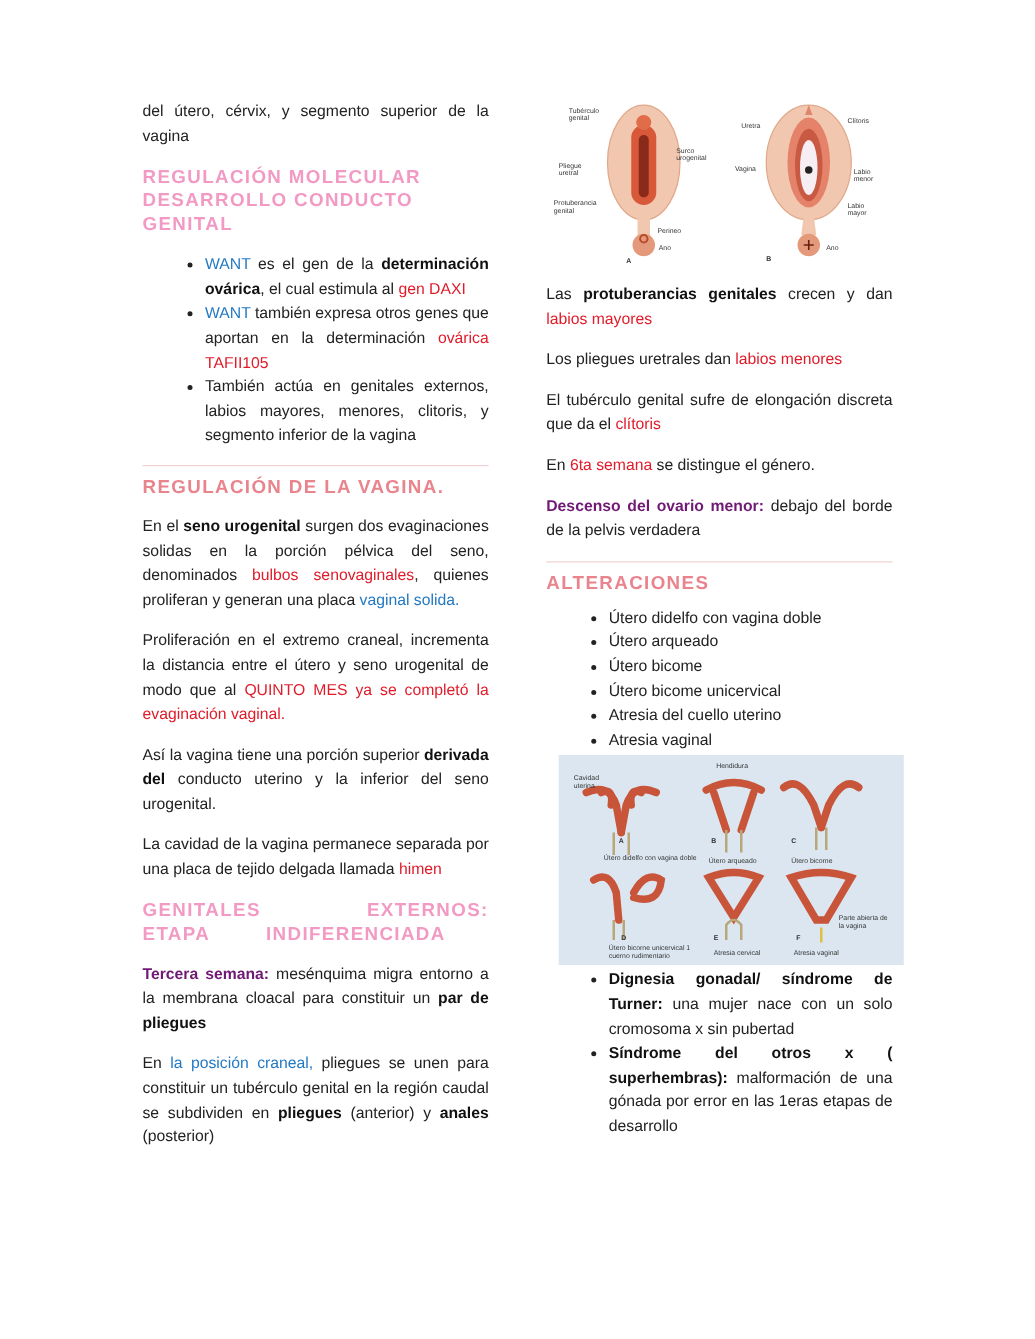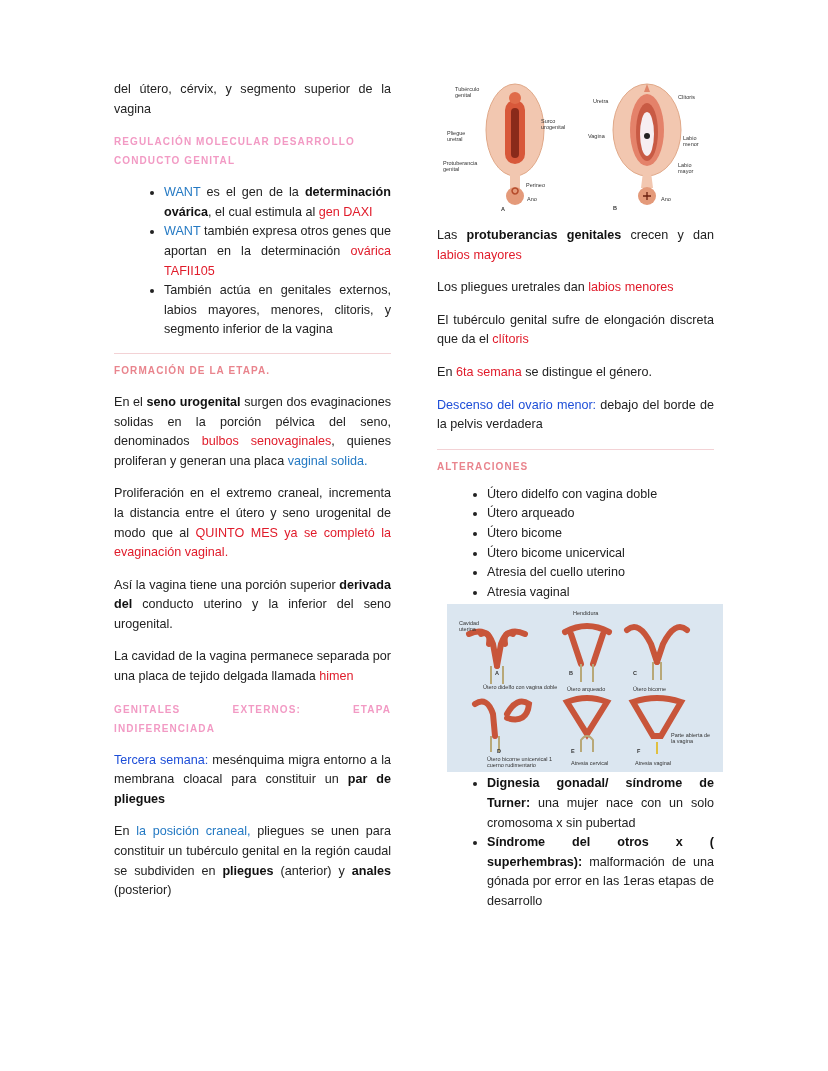--- a/index.html
+++ b/index.html
@@ -2,28 +2,28 @@
 <html><head>
 <meta charset="utf-8">
 <style>
   html, body { margin: 0; padding: 0; background: #ffffff; }
   body { width: 828px; height: 1071px; position: relative; overflow: hidden;
          font-family: "Liberation Sans", "DejaVu Sans", sans-serif; color: #222; }
   .col { position: absolute; top: 80px; width: 277px; font-size: 12.6px; line-height: 19.6px; }
   .col-left { left: 114px; }
   .col-right { left: 437px; }
   p { margin: 0 0 13px 0; text-align: justify; }
-  .h { font-weight: bold; letter-spacing: 1.1px; font-size: 10px; margin: 0 0 13px 0; line-height: 19px; }
+  .h { font-weight: bold; letter-spacing: 1.1px; font-size: 15px; margin: 0 0 13px 0; line-height: 19px; }
   .h-pink { color: #f29ac4; }
   .h-salmon { color: #e9848d; }
   .rule { height: 1px; background: #f3d2d5; margin: 6px 0 7px 0; }
   .b { font-weight: bold; color: #111; }
   .red { color: #e01b2a; font-weight: normal; }
   .blue { color: #2479c3; font-weight: normal; }
-  .mag { color: #1d4ed8; font-weight: normal; }
+  .mag { color: #701a75; font-weight: bold; }
   ul { margin: 0 0 13px 0; padding-left: 50px; }
   ul li { text-align: justify; margin: 0; }
   ul.simple li { text-align: left; }
   .fig1 { width: 286px; height: 140px; position: relative; margin: -2px 0 8px -4px; }
   .fig2 { width: 276px; height: 168px; background: #dbe6f0; margin: 0 0 2px 10px; position: relative; }
   .lbl { position: absolute; font-size: 5.5px; color: #333; line-height: 6px; }
 </style>
 </head>
 <body>
 
@@ -31,21 +31,21 @@
   <p>del útero, cérvix, y segmento superior de la vagina</p>
 
   <div class="h h-pink">REGULACIÓN MOLECULAR DESARROLLO CONDUCTO GENITAL</div>
   <ul>
       <li><span class="blue">WANT</span><span> es el gen de la </span><span class="b">determinación ovárica</span><span>, el cual estimula al </span><span class="red">gen DAXI</span></li>
       <li><span class="blue">WANT</span><span> también expresa otros genes que aportan en la determinación </span><span class="red">ovárica TAFII105</span></li>
       <li><span>También actúa en genitales externos, labios mayores, menores, clitoris, y segmento inferior de la vagina</span></li>
     </ul>
 
   <div class="rule"></div>
-  <div class="h h-salmon">FORMACIÓN DE LA ETAPA.</div>
+  <div class="h h-salmon">REGULACIÓN DE LA VAGINA.</div>
   <p><span>En el </span><span class="b">seno urogenital</span><span> surgen dos evaginaciones solidas en la porción pélvica del seno, denominados </span><span class="red">bulbos senovaginales</span><span>, quienes proliferan y generan una placa </span><span class="blue">vaginal solida.</span></p>
   <p><span>Proliferación en el extremo craneal, incrementa la distancia entre el útero y seno urogenital de modo que al </span><span class="red">QUINTO MES ya se completó la evaginación vaginal.</span></p>
   <p><span>Así la vagina tiene una porción superior </span><span class="b">derivada del</span><span> conducto uterino y la inferior del seno urogenital.</span></p>
   <p><span>La cavidad de la vagina permanece separada por una placa de tejido delgada llamada </span><span class="red">himen</span></p>
 
   <div class="h h-pink" style="text-align:justify;text-align-last:left;word-spacing:40px;">GENITALES EXTERNOS: ETAPA INDIFERENCIADA</div>
   <p><span class="mag">Tercera semana:</span><span> mesénquima migra entorno a la membrana cloacal para constituir un </span><span class="b">par de pliegues</span></p>
   <p><span>En </span><span class="blue">la posición craneal,</span><span> pliegues se unen para constituir un tubérculo genital en la región caudal se subdividen en </span><span class="b">pliegues</span><span> (anterior) y </span><span class="b">anales</span><span> (posterior)</span></p>
 </div>
 

